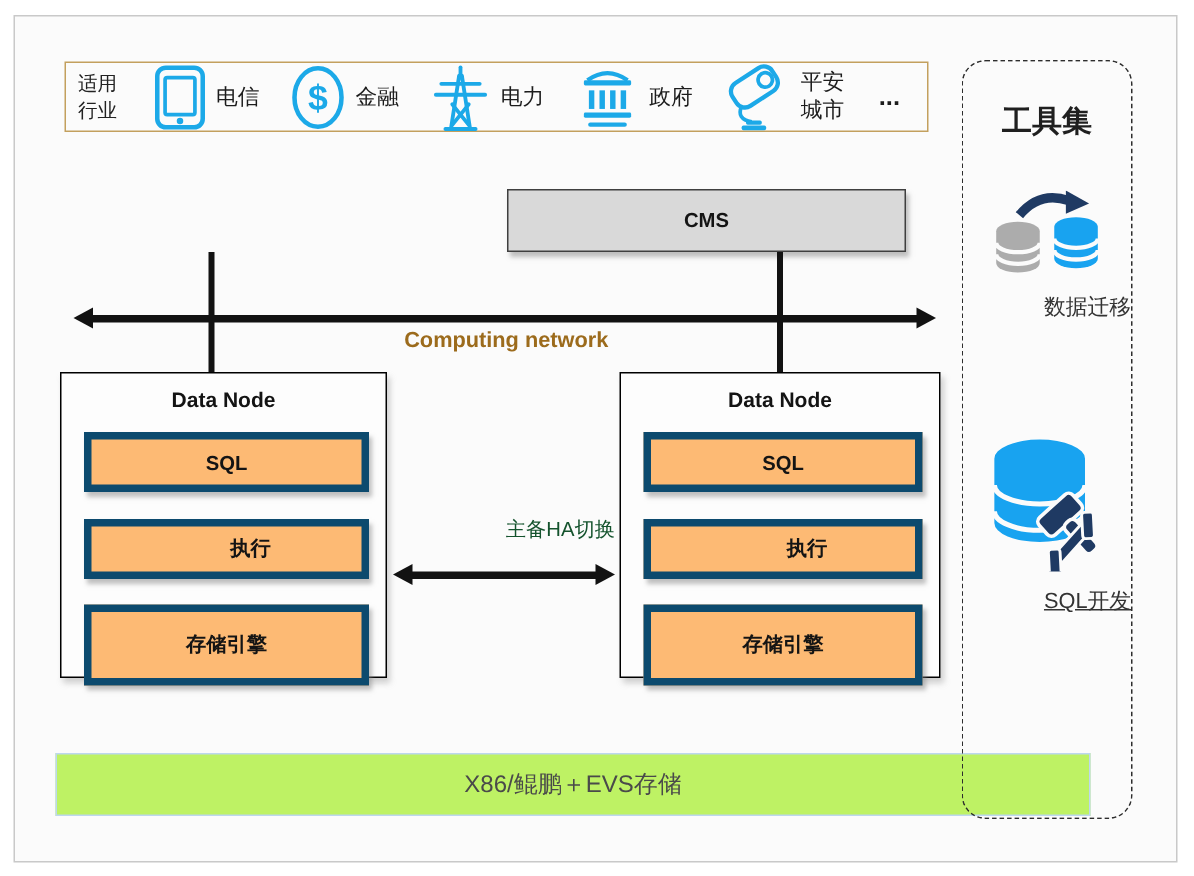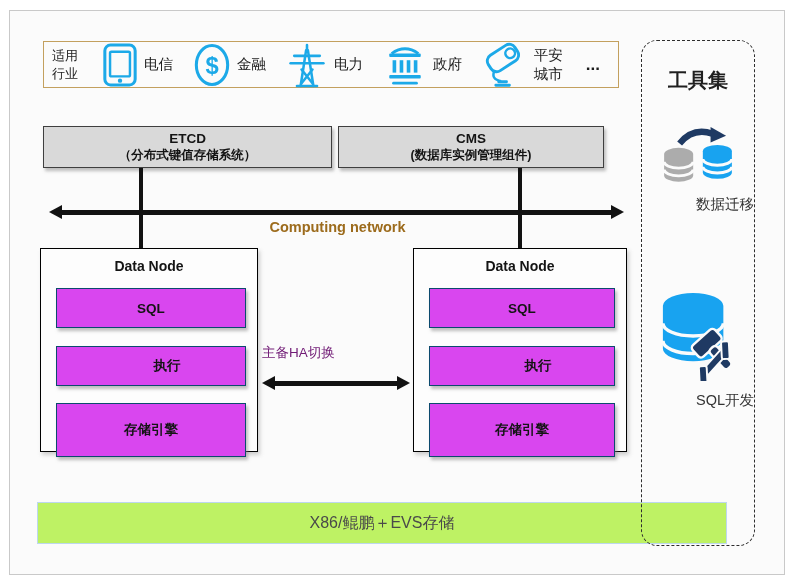--- a/index.html
+++ b/index.html
@@ -43,49 +43,49 @@
   .head.right{right:0;border-left:13px solid #121212;}
   .net-label{position:absolute;left:240px;top:219px;width:195px;text-align:center;
              font-size:14.5px;font-weight:bold;color:#9C6B1C;}
 
   
   .dn{position:absolute;top:248px;height:204px;background:#fdfdfd;border:1.5px solid #000;
       box-shadow:2px 3px 4px rgba(140,140,140,.4);box-sizing:border-box;}
   .dn-left{left:40px;width:218px;}
   .dn-right{left:413px;width:214px;}
   .dn-title{margin-top:9px;text-align:center;font-weight:bold;font-size:14px;}
-  .layer{position:absolute;left:15px;right:11px;background:#d946ef;border:1px solid #0c4a6e;
+  .layer{position:absolute;left:15px;right:11px;background:#fdba74;border:5px solid #0c4a6e;
          box-shadow:2px 3px 3px rgba(130,130,130,.5);display:flex;align-items:center;
          justify-content:center;font-weight:bold;font-size:13.5px;box-sizing:border-box;}
   .layer.l1{top:39px;height:40px;}
   .layer.l2{top:97px;height:40px;padding-left:32px;}
   .layer.l3{top:154px;height:54px;}
 
   
-  .ha-label{position:absolute;left:262px;top:344px;width:148px;text-align:left;
-            font-size:13.5px;color:#701a75;}
+  .ha-label{position:absolute;left:262px;top:344px;width:148px;text-align:right;
+            font-size:13.5px;color:#14532d;}
   .ha-arrow{left:262px;top:376px;width:148px;}
   .ha-arrow .shaft{height:5px;top:4.5px;left:9px;right:9px;}
 
   
   .infra{position:absolute;left:37px;top:502px;width:690px;height:42px;background:#bef264;
          border:1px solid #BDD7EE;display:flex;align-items:center;justify-content:center;
          font-size:16px;font-weight:normal;color:#4A4A4A;box-sizing:border-box;}
 
   
   .toolset{position:absolute;left:641px;top:40px;width:114px;height:506px;
            border:1.5px dashed #2d2d2d;border-radius:16px;box-sizing:border-box;}
   .ts-title{position:absolute;top:26px;width:100%;text-align:center;
             font-size:20px;font-weight:bold;color:#1f1f1f;}
   .ts-icon{position:absolute;width:100%;display:flex;justify-content:center;}
   .ts-icon.mig{top:86px;}
   .ts-icon.sqldev{top:248px;}
   .ts-label{position:absolute;width:100%;text-align:right;font-size:14.5px;color:#333;}
   .ts-label.mig{top:154px;}
-  .ts-label.sqldev{top:350px;}
+  .ts-label.sqldev{top:350px;text-decoration:underline;}
 
   svg{display:block;}
 </style>
 </head>
 <body>
 
 <div class="canvas">
   <div class="frame"></div>
 
   <div class="industry">
@@ -153,27 +153,22 @@
           <rect x="16" y="41" width="11" height="3" rx="1.2" fill="#1CA9E8"></rect>
           <rect x="13" y="44.5" width="17" height="3.2" rx="1.2" fill="#1CA9E8"></rect>
         </svg>
       </span>
       <span class="lbl two">平安城市</span>
     </div>
 
     <div class="ellipsis">...</div>
   </div>
 
-  <div class="gbox etcd">
-    <div class="t">ETCD</div>
-    <div class="s">（分布式键值存储系统）</div>
-  </div>
   <div class="gbox cms">
     <div class="t">CMS</div>
-    <div class="s">(数据库实例管理组件)</div>
   </div>
 
   <div class="vline etcd-line"></div>
   <div class="vline cms-line"></div>
 
   <div class="harrow net-arrow">
     <div class="head left"></div>
     <div class="shaft"></div>
     <div class="head right"></div>
   </div>

